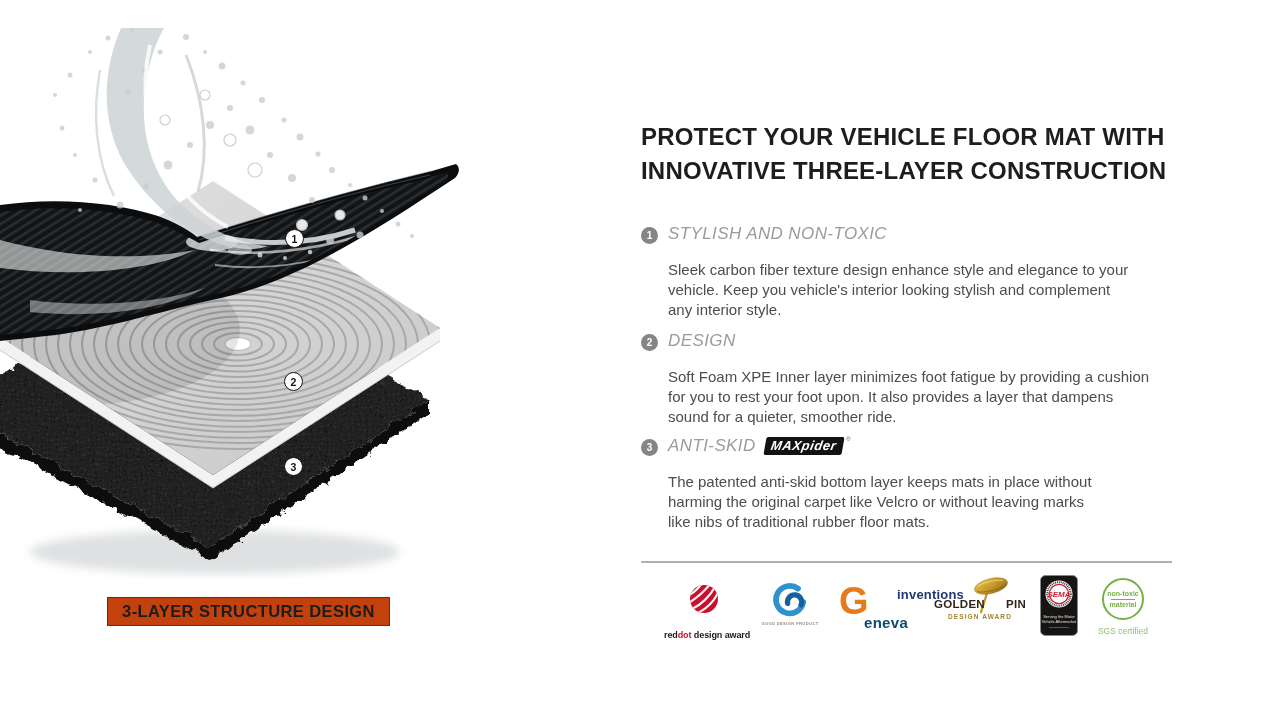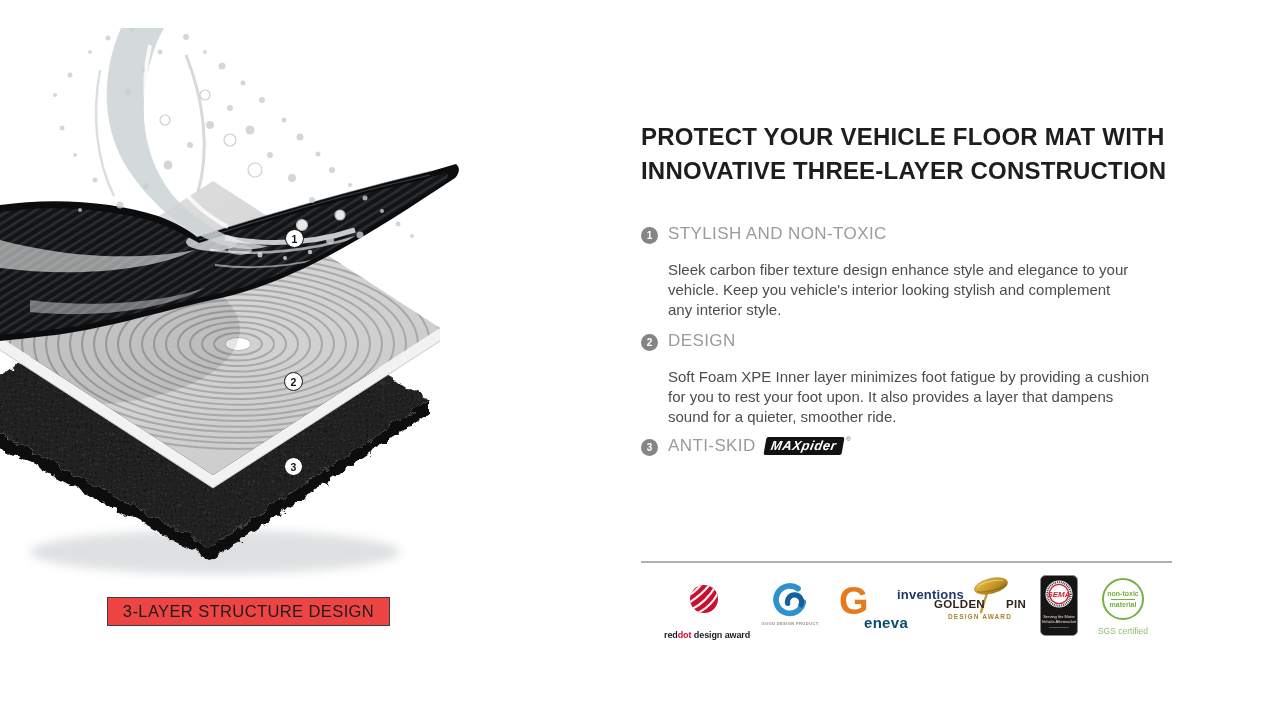--- a/index.html
+++ b/index.html
@@ -5,33 +5,33 @@
   html,body{margin:0;padding:0;background:#fff;}
   .canvas{position:relative;width:1280px;height:720px;background:#ffffff;overflow:hidden;
           font-family:"Liberation Sans",sans-serif;color:#1d1d1d;}
 
   
   .illus{position:absolute;left:0;top:0;width:530px;height:600px;}
   .lbadge{position:absolute;width:17px;height:17px;border-radius:50%;background:#fff;
           border:1.4px solid #141414;color:#111;font-size:10.5px;font-weight:bold;
           display:flex;align-items:center;justify-content:center;z-index:4;}
   .caption-box{position:absolute;left:107px;top:597px;width:281px;height:27px;
-          border:1.5px solid #3d3d3d;background:#ef4444;text-align:center;
-          font-size:16.5px;font-weight:normal;line-height:27px;letter-spacing:.4px;color:#1c1c1c;}
+          border:1.5px solid #3d3d3d;background:#c2410c;text-align:center;
+          font-size:16.5px;font-weight:bold;line-height:27px;letter-spacing:.4px;color:#1c1c1c;}
 
   
   .heading{position:absolute;left:641px;top:120px;font-size:24px;line-height:34px;
           font-weight:bold;color:#1d1d1d;white-space:pre;letter-spacing:.2px;}
   .section{position:absolute;left:641px;width:600px;}
   .sec1{top:222px}.sec2{top:329px}.sec3{top:434px}
   .nbadge{position:absolute;left:0;top:5px;width:17px;height:17px;border-radius:50%;
           background:#858585;color:#fff;font-size:10px;font-weight:bold;
           display:flex;align-items:center;justify-content:center;}
   .sec-title-row{margin-left:27px;display:flex;align-items:center;gap:9px;height:24px;}
-  .sec-title{font-size:17px;line-height:24px;color:#9b9b9b;letter-spacing:.4px;}
+  .sec-title{font-size:17px;line-height:24px;color:#9b9b9b;letter-spacing:.4px;font-style:italic;}
   .sec-body{margin-left:27px;margin-top:14px;font-size:15px;line-height:20px;color:#4d4d4d;white-space:pre;}
   .brand-chip{display:inline-block;background:#121212;color:#fff;font-style:italic;font-weight:bold;
           font-size:13px;letter-spacing:.6px;padding:1px 7px 2px 6px;transform:skewX(-10deg);
           border-radius:2px;line-height:15px;}
   .brand-mark{font-size:6px;color:#555;align-self:flex-start;margin-left:-6px;margin-top:2px;}
 
   .divider{position:absolute;left:641px;top:561px;width:531px;height:1.5px;background:#b0b0b0;}
 
   
   .award{position:absolute;text-align:center;}
@@ -237,20 +237,23 @@
 sound for a quieter, smoother ride.</div>
   </div>
 
   <div class="section sec3">
     <div class="nbadge">3</div>
     <div class="sec-title-row">
       <span class="sec-title">ANTI-SKID</span>
       <span class="brand-chip">MAXpider</span>
       <span class="brand-mark">®</span>
     </div>
+    <div class="sec-body">The patented anti-skid bottom layer keeps mats in place without
+harming the original carpet like Velcro or without leaving marks
+like nibs of traditional rubber floor mats.</div>
   </div>
 
   <div class="divider"></div>
 
   <div class="award a-reddot" ,="">
     <svg width="30" height="30" viewBox="0 0 30 30" style="display:block;margin:0 auto;">
       <defs>
           <clipPath id="rdc">
             <circle cx="15" cy="15" r="14"></circle>
           </clipPath>

